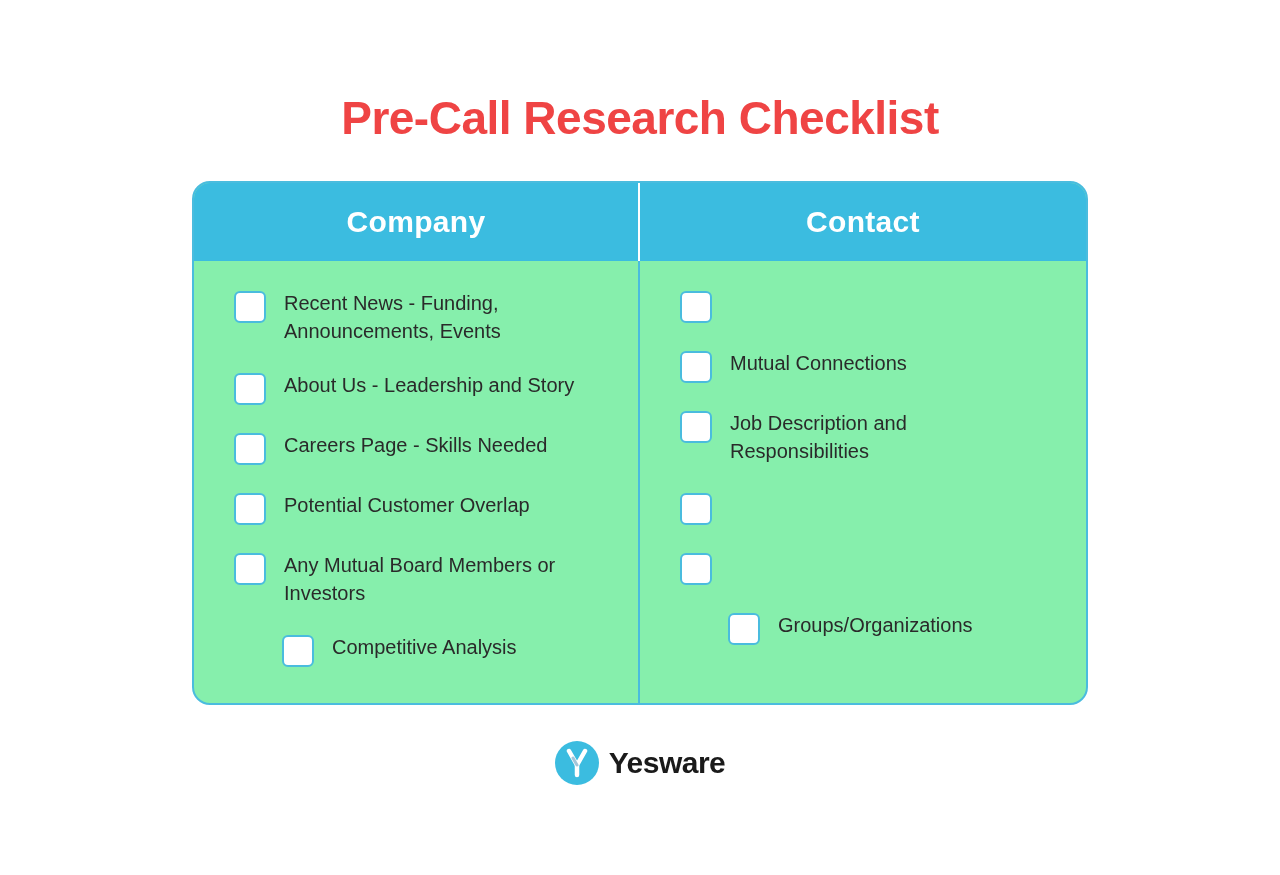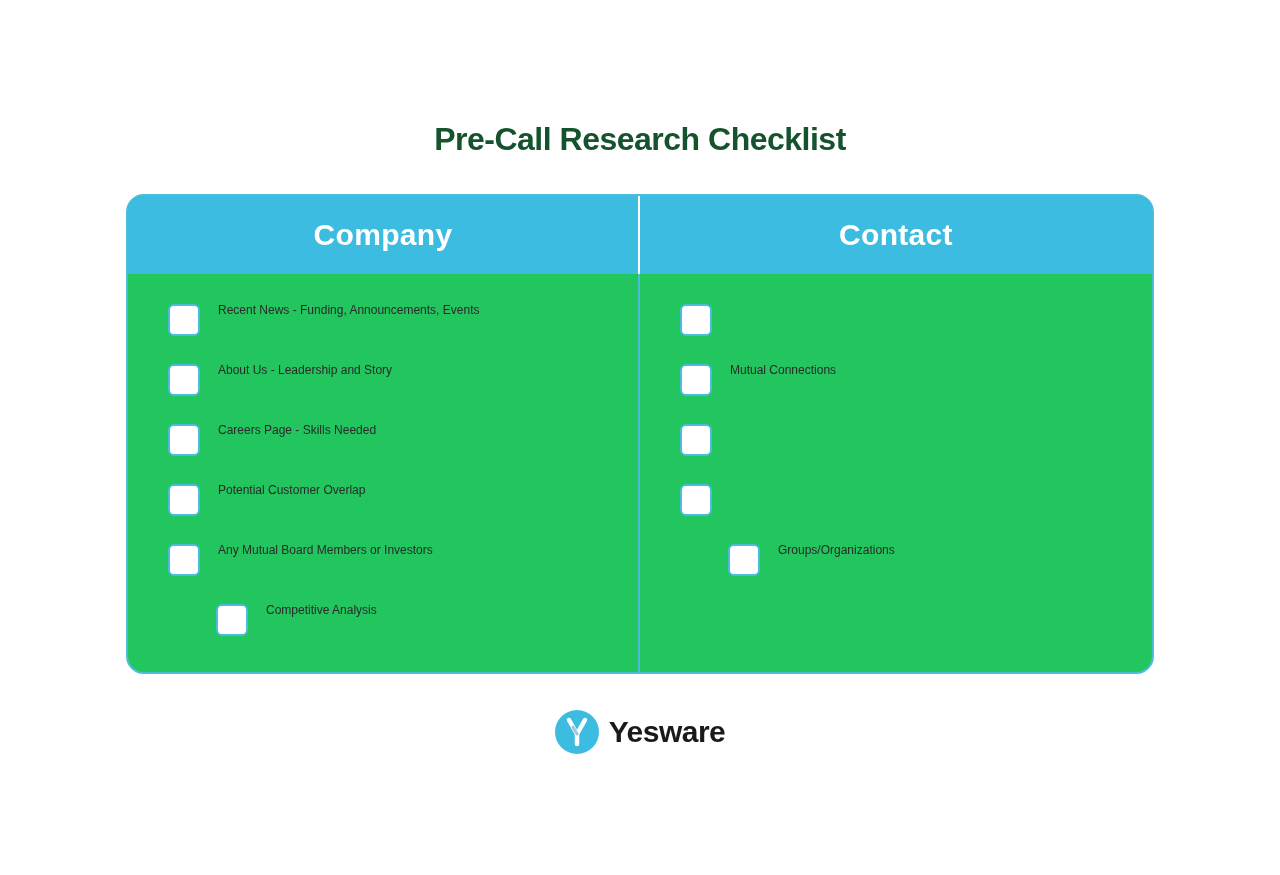--- a/index.html
+++ b/index.html
@@ -10,34 +10,34 @@
       display: flex;
       flex-direction: column;
       align-items: center;
       justify-content: center;
       min-height: 875px;
       width: 1280px;
       padding: 20px;
     }
 
     .page-title {
-      font-size: 32px;
+      font-size: 46px;
       font-weight: 900;
-      color: #14532d;
+      color: #ef4444;
       text-align: center;
       margin-bottom: 36px;
       letter-spacing: -0.5px;
     }
 
     .checklist-container {
-      width: 1028px;
+      width: 896px;
       border: 2.5px solid #4abcde;
       border-radius: 18px;
       overflow: hidden;
-      background: #22c55e;
+      background: #86efac;
     }
 
     .header-row {
       display: grid;
       grid-template-columns: 1fr 1fr;
       background: #3bbce0;
     }
 
     .header-cell {
       padding: 22px 20px;
@@ -81,21 +81,21 @@
       width: 32px;
       height: 32px;
       min-width: 32px;
       border: 2.5px solid #4abcde;
       border-radius: 6px;
       background: #ffffff;
       margin-top: 2px;
     }
 
     .item-text {
-      font-size: 12px;
+      font-size: 20px;
       color: #2a2a2a;
       line-height: 1.4;
       font-weight: 400;
     }
 
     .footer {
       display: flex;
       align-items: center;
       justify-content: flex-start;
       gap: 10px;
@@ -161,20 +161,24 @@
         </div>
       </div>
 
     <div class="column" id="contact-col">
         <div class="checklist-item">
           <div class="checkbox"></div>
         </div>
         <div class="checklist-item">
           <div class="checkbox"></div>
           <span class="item-text">Mutual Connections</span>
+        </div>
+        <div class="checklist-item">
+          <div class="checkbox"></div>
+          <span class="item-text">Job Description and Responsibilities</span>
         </div>
         <div class="checklist-item">
           <div class="checkbox"></div>
         </div>
         <div class="checklist-item">
           <div class="checkbox"></div>
         </div>
         <div class="checklist-item">
           <div class="checkbox"></div>
           <span class="item-text">Groups/Organizations</span>

